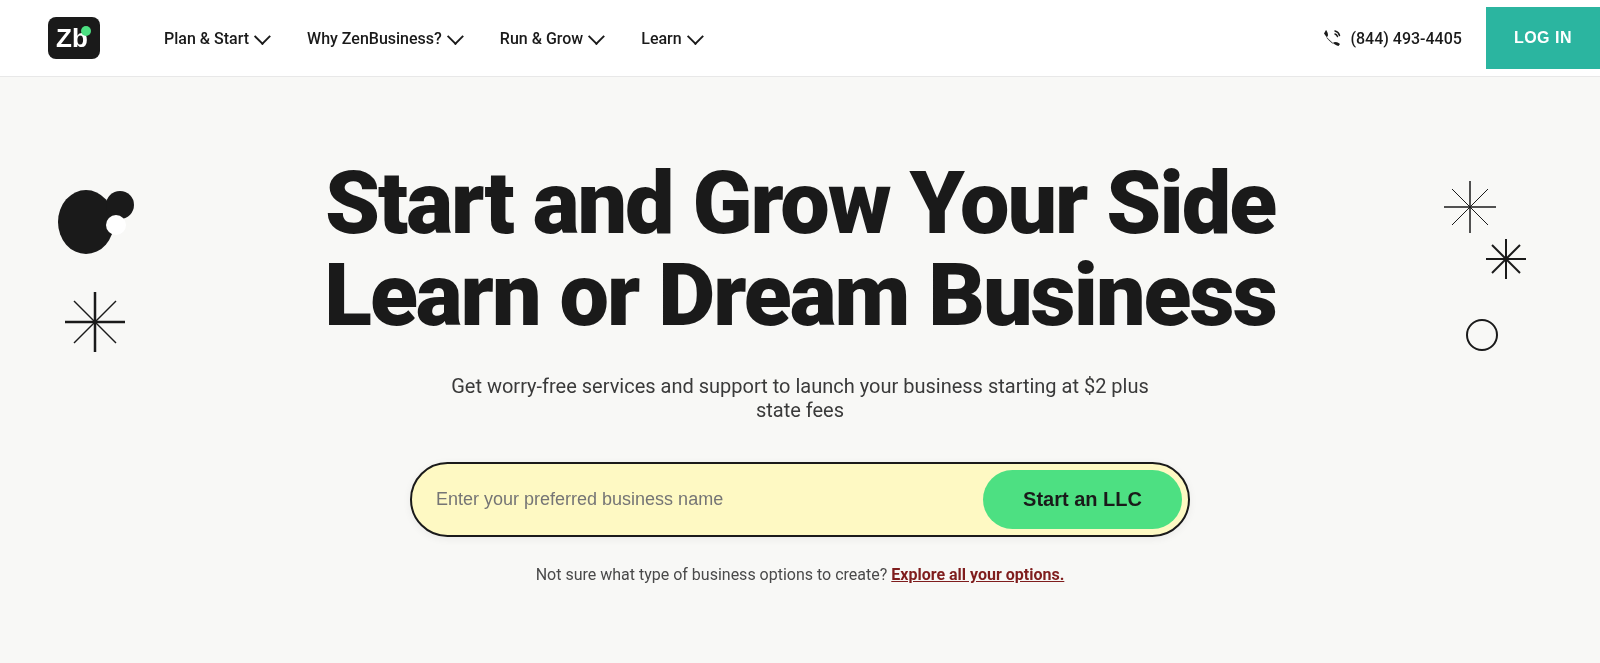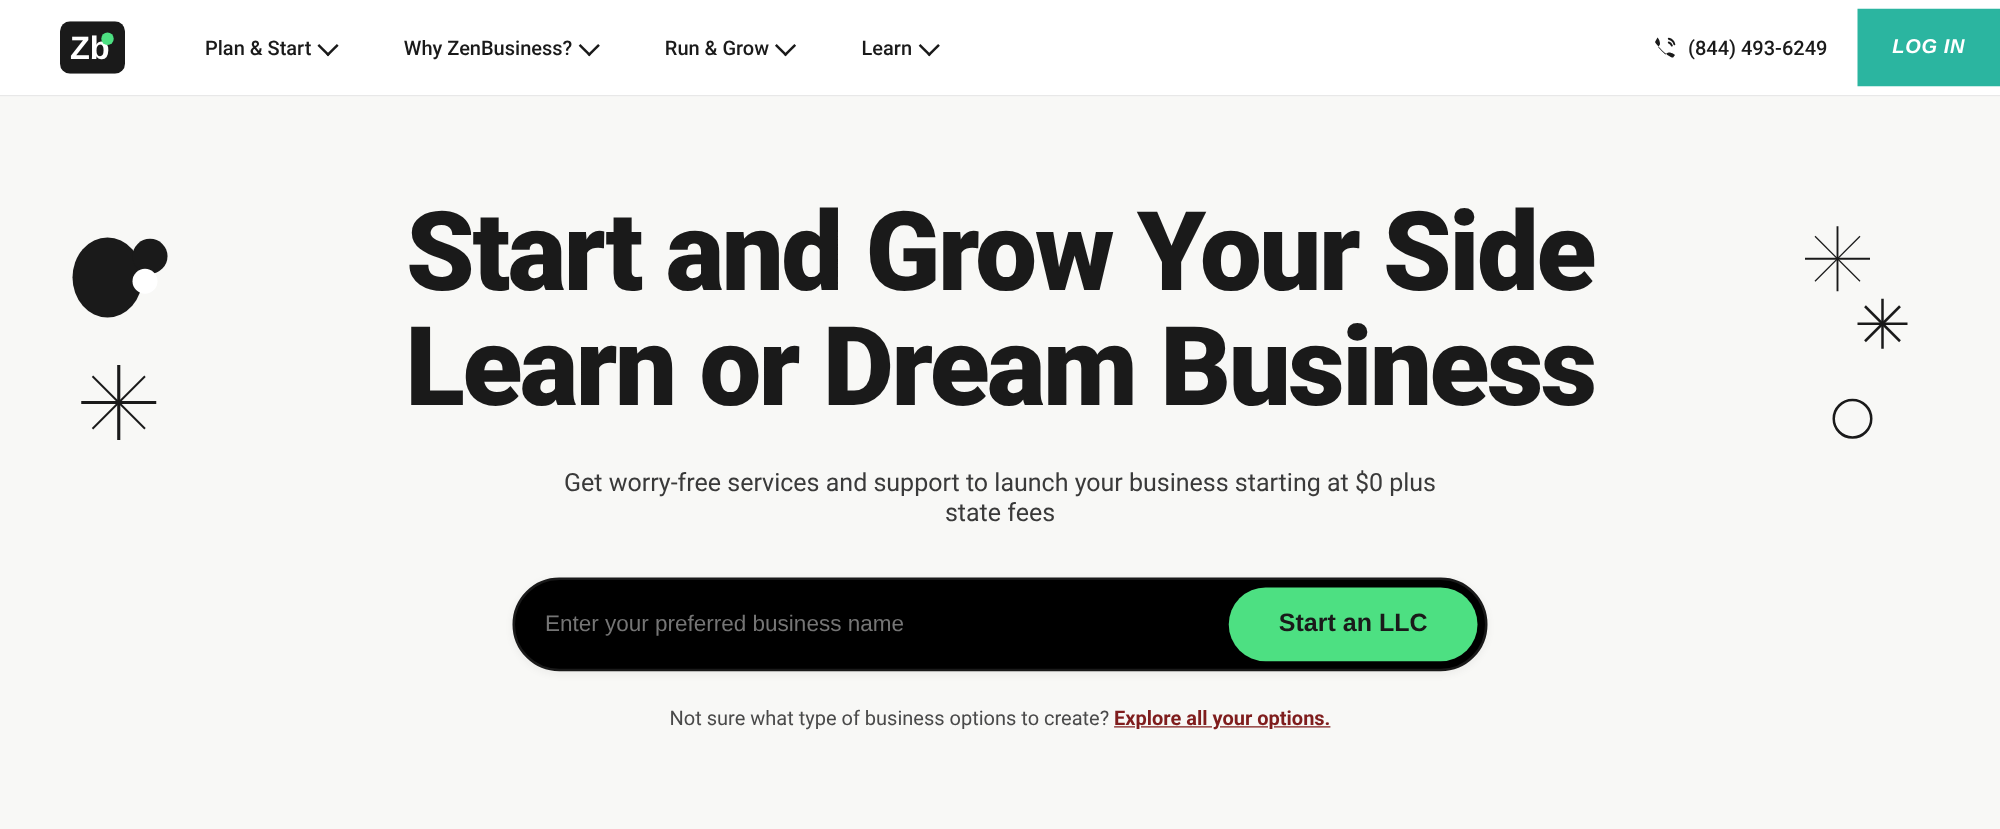--- a/index.html
+++ b/index.html
@@ -36,21 +36,21 @@
     }
 
     .logo-svg {
       width: 52px;
       height: 42px;
     }
 
     .nav-links {
       display: flex;
       align-items: flex-end;
-      gap: 24px;
+      gap: 8px;
       flex: 1;
     }
 
     .nav-item {
       display: flex;
       align-items: center;
       gap: 6px;
       padding: 8px 16px;
       font-size: 16px;
       font-weight: 500;
@@ -95,21 +95,20 @@
       color: #ffffff;
       border: none;
       padding: 12px 28px;
       font-size: 16px;
       font-weight: 700;
       letter-spacing: 0.5px;
       cursor: pointer;
       border-radius: 0;
       height: 62px;
       margin-right: -48px;
-      font-style: italic;
     }
 
     
     .hero {
       position: relative;
       display: flex;
       flex-direction: column;
       align-items: center;
       padding: 80px 48px 92px;
       overflow: hidden;
@@ -132,21 +131,21 @@
       font-weight: 400;
       color: #3a3a3a;
       text-align: center;
       margin-bottom: 40px;
       max-width: 700px;
     }
 
     .search-form {
       display: flex;
       align-items: center;
-      background: #000000;
+      background: #fef9c3;
       border: 2.5px solid #1a1a1a;
       border-radius: 50px;
       padding: 6px 6px 6px 24px;
       width: 780px;
       max-width: 100%;
       margin-bottom: 28px;
       box-shadow: 0 2px 8px rgba(0,0,0,0.06);
     }
 
     .search-input {
@@ -254,21 +253,21 @@
   </div>
 
   <div class="nav-right">
     <div class="phone-wrapper">
       <svg class="phone-icon" viewBox="0 0 20 20" fill="none" xmlns="http://www.w3.org/2000/svg">
         <path d="M4 2C4 2 6 4 6 7C6 8 5 9 4.5 9.5C5.5 11 9 14.5 10.5 15.5C11 15 12 14 13 14C16 14 18 16 18 16L16.5 18C13 18 4 9 2 5.5L4 2Z" fill="#1a1a1a"></path>
 
         <path d="M13 3C15.2 3.5 17 5.3 17.5 7.5" stroke="#1a1a1a" stroke-width="1.5" stroke-linecap="round" fill="none"></path>
         <path d="M13 6C14.2 6.4 15 7.2 15.5 8.5" stroke="#1a1a1a" stroke-width="1.5" stroke-linecap="round" fill="none"></path>
       </svg>
-      <span>(844) 493-6249</span>
+      <span>(844) 493-4405</span>
     </div>
     <button class="login-btn">LOG IN</button>
   </div>
 </nav>
 
 <section class="hero">
 
   <div class="deco deco-blob">
     <svg width="100" height="90" viewBox="0 0 100 90">
       <ellipse cx="38" cy="45" rx="28" ry="32" fill="#1a1a1a"></ellipse>
@@ -308,21 +307,21 @@
     <svg width="36" height="36" viewBox="0 0 36 36">
       <circle cx="18" cy="18" r="15" fill="none" stroke="#1a1a1a" stroke-width="2"></circle>
     </svg>
   </div>
 
   <h1 class="hero-title">
     <span>Start and Grow Your Side</span><br>
     <span>Learn or Dream Business</span>
   </h1>
 
-  <p class="hero-subtitle">Get worry-free services and support to launch your business starting at $0 plus state fees</p>
+  <p class="hero-subtitle">Get worry-free services and support to launch your business starting at $2 plus state fees</p>
 
   <div class="search-form">
     <input class="search-input" type="text" placeholder="Enter your preferred business name" style="">
     <button class="start-btn">Start an LLC</button>
   </div>
 
   <p class="hero-footer-text">
     <span>Not sure what type of business options to create?</span>
     <a href="#">Explore all your options.</a>
   </p>

